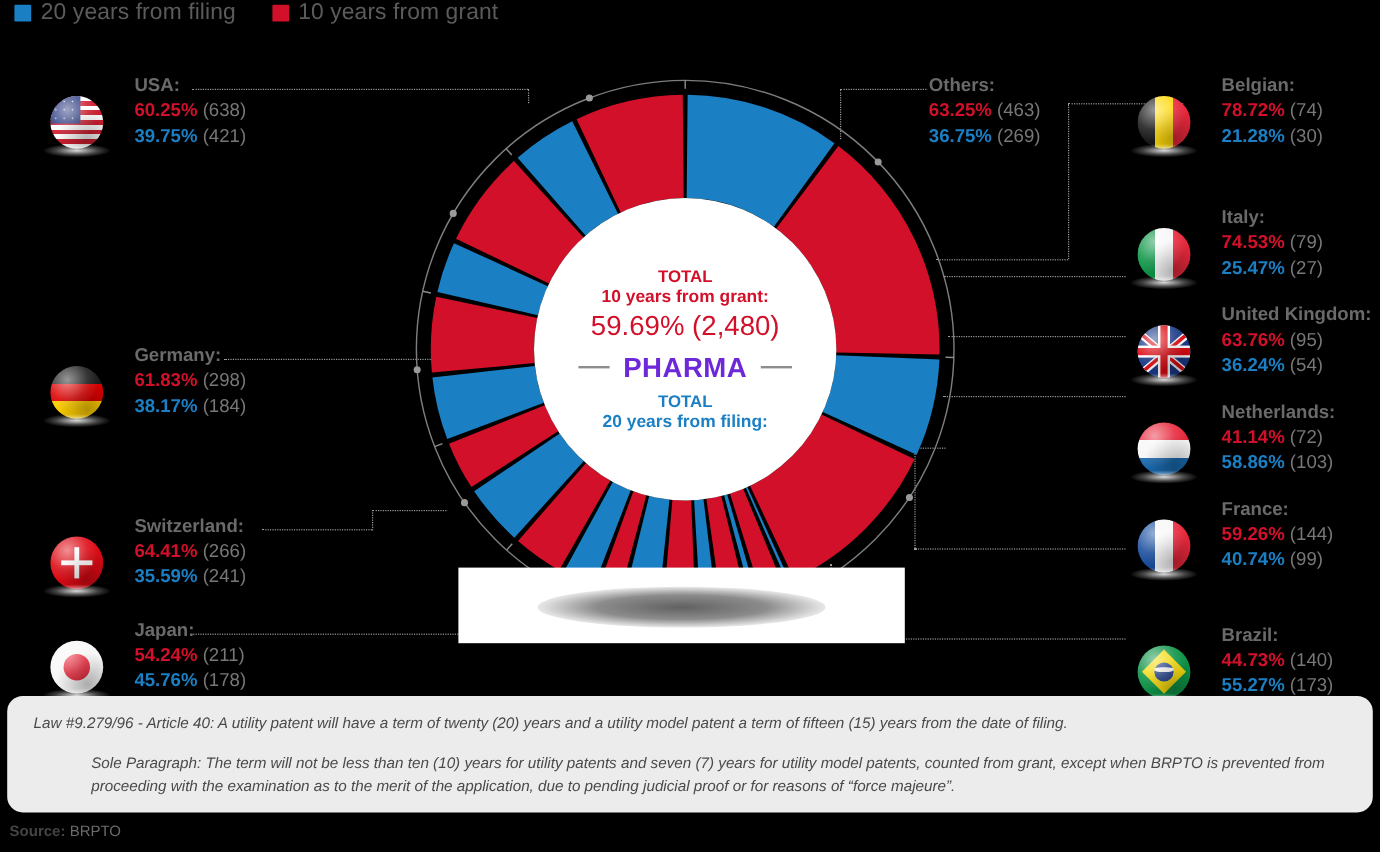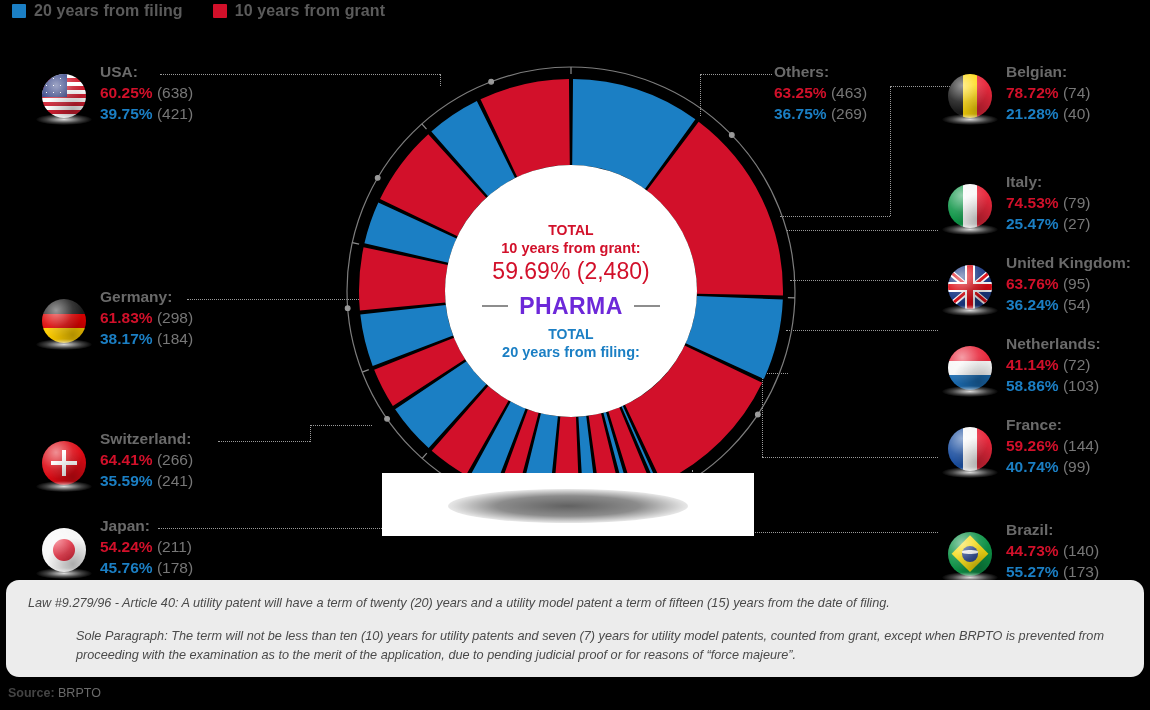--- a/index.html
+++ b/index.html
@@ -9,24 +9,24 @@
     font-family:"Liberation Sans", sans-serif;
     overflow:hidden;
     position:relative;
   }
   #root{position:absolute;left:0;top:0;width:1150px;height:710px;}
 
   
   .legend{position:absolute;left:12px;top:0px;height:22px;display:flex;align-items:center;gap:30px;}
   .legend-item{display:flex;align-items:center;gap:8px;}
   .legend-sw{width:14px;height:14px;display:block;border-radius:1px;}
-  .legend-lb{font-size:16px;color:#5b5b5b;font-weight:700;letter-spacing:.1px;white-space:nowrap;}
-
-  
-  .entry{position:absolute;display:flex;align-items:center;gap:14px;}
+  .legend-lb{font-size:19px;color:#5b5b5b;font-weight:400;letter-spacing:.1px;white-space:nowrap;}
+
+  
+  .entry{position:absolute;display:flex;align-items:flex-end;gap:26px;}
   .flag{width:44px;height:44px;border-radius:50%;position:relative;flex:0 0 auto;
         box-shadow:0 2px 4px rgba(0,0,0,.5);overflow:visible;margin-top:6px;}
   .flag .disc{position:absolute;inset:0;border-radius:50%;overflow:hidden;}
   .flag .gloss{position:absolute;inset:0;border-radius:50%;
         background:radial-gradient(circle at 32% 26%, rgba(255,255,255,.55) 0%, rgba(255,255,255,.12) 38%, rgba(255,255,255,0) 60%),
                    radial-gradient(circle at 70% 82%, rgba(0,0,0,.30) 0%, rgba(0,0,0,0) 55%);}
   .flag .shadow{position:absolute;left:-6px;right:-6px;bottom:-7px;height:11px;border-radius:50%;
         background:radial-gradient(ellipse at center, rgba(255,255,255,.85) 0%, rgba(255,255,255,.25) 45%, rgba(255,255,255,0) 72%);}
   .etext{padding-top:0px;}
   .ename{font-size:15.5px;color:#6a6a6a;font-weight:600;line-height:20px;white-space:nowrap;}
@@ -289,21 +289,21 @@
         <div class="shadow"></div>
     </div>
     <div class="etext">
       <div class="ename">Belgian:</div>
       <div class="erow">
         <span class="pct-r">78.72%</span>
         <span class="cnt">(74)</span>
       </div>
       <div class="erow">
         <span class="pct-b">21.28%</span>
-        <span class="cnt">(40)</span>
+        <span class="cnt">(30)</span>
       </div>
     </div>
   </div>
 
   <div class="entry" style="left:948px;top:172px;">
     <div class="flag">
       <div class="disc" style="background:linear-gradient(90deg,#0f9648 0 33.3%,#f7f7f7 33.3% 66.6%,#e8283c 66.6% 100%);"></div>
       <div class="gloss"></div>
         <div class="shadow"></div>
     </div>

